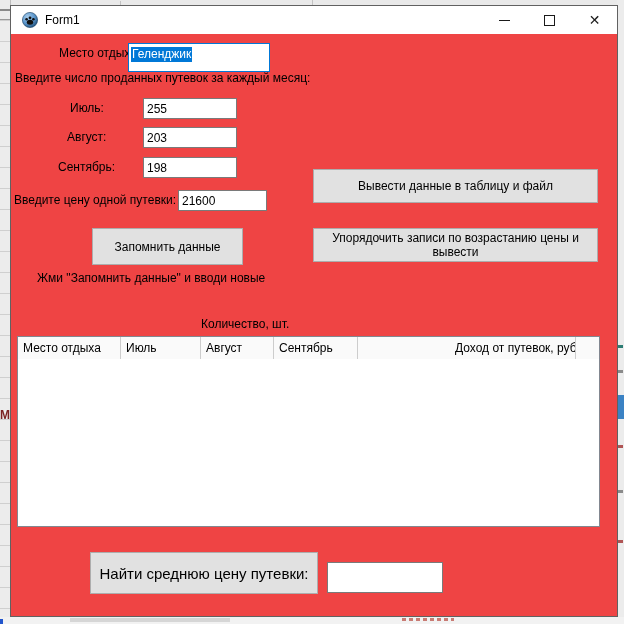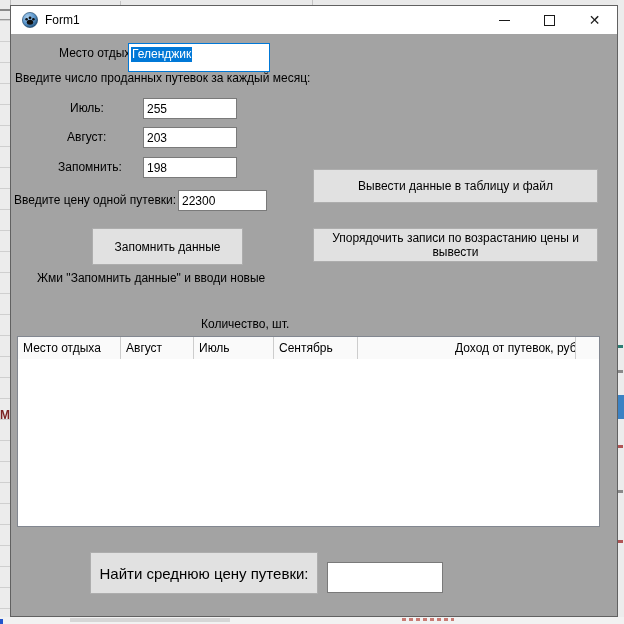--- a/index.html
+++ b/index.html
@@ -16,21 +16,21 @@
   }
   .bg-line { position:absolute; background:#c2c2c2; }
   .bg-mark { position:absolute; }
   .bg-letter { position:absolute; font-size:12px; font-weight:bold; color:#7b2020; }
   .bg-strip-right { position:absolute; right:0; top:0; width:7px; height:624px; background:#ececec; }
   .bg-strip-bottom { position:absolute; left:0; top:617px; width:624px; height:7px; background:#f2f2f2; }
 
   
   .window {
     position:absolute; left:10px; top:5px; width:606px; height:610px;
-    background:#a3a3a3; border:1px solid #616161;
+    background:#ef4444; border:1px solid #616161;
   }
   .titlebar {
     position:absolute; left:0; top:0; width:100%; height:28px; background:#ffffff;
     display:flex; align-items:center;
   }
   .title-icon { margin-left:11px; width:16px; height:16px; flex:0 0 auto; }
   .title-text { margin-left:7px; font-size:12px; color:#000; }
   .win-controls { position:absolute; right:0; top:0; height:28px; display:flex; }
   .win-btn { width:45px; height:28px; display:flex; align-items:center; justify-content:center; color:#1a1a1a; font-size:13px; }
   .min-glyph { width:11px; height:1px; background:#1a1a1a; }
@@ -125,39 +125,39 @@
   <div class="tb focused" style="left:117px;top:37px;width:142px;height:29px;"><span class="sel">Геленджик</span></div>
 
   <div class="label" style="left:4px;top:62px;">Введите число проданных путевок за каждый месяц:</div>
 
   <div class="label" style="left:59px;top:92px;">Июль:</div>
   <div class="tb" style="left:132px;top:92px;width:94px;height:21px;">255</div>
 
   <div class="label" style="left:56px;top:121px;">Август:</div>
   <div class="tb" style="left:132px;top:121px;width:94px;height:21px;">203</div>
 
-  <div class="label" style="left:47px;top:151px;">Запомнить:</div>
+  <div class="label" style="left:47px;top:151px;">Сентябрь:</div>
   <div class="tb" style="left:132px;top:151px;width:94px;height:21px;">198</div>
 
   <div class="label" style="left:3px;top:184px;">Введите цену одной путевки:</div>
-  <div class="tb" style="left:167px;top:184px;width:89px;height:21px;">22300</div>
+  <div class="tb" style="left:167px;top:184px;width:89px;height:21px;">21600</div>
 
   <div class="btn" style="left:81px;top:222px;width:151px;height:37px;">Запомнить данные</div>
   <div class="btn" style="left:302px;top:163px;width:285px;height:34px;">Вывести данные в таблицу и файл</div>
   <div class="btn" style="left:302px;top:222px;width:285px;height:34px;">Упорядочить записи по возрастанию цены и вывести</div>
 
   <div class="label" style="left:26px;top:262px;">Жми "Запомнить данные" и вводи новые</div>
 
   <div class="caption" style="left:190px;top:311px;">Количество, шт.</div>
 
   <div class="table">
     <div class="thead">
       <div class="th c0">Место отдыха</div>
+      <div class="th c1">Июль</div>
       <div class="th c2">Август</div>
-      <div class="th c1">Июль</div>
       <div class="th c3">Сентябрь</div>
       <div class="th c4">Цена, руб</div>
       <div class="th c5">Доход от путевок, руб</div>
       <div class="th filler"></div>
     </div>
     <div class="tbody"></div>
   </div>
 
   <div class="btn avg-btn" style="left:79px;top:546px;width:228px;height:42px;">Найти среднюю цену путевки:</div>
   <div class="tb avg-tb" style="left:316px;top:556px;width:116px;height:31px;"></div>

